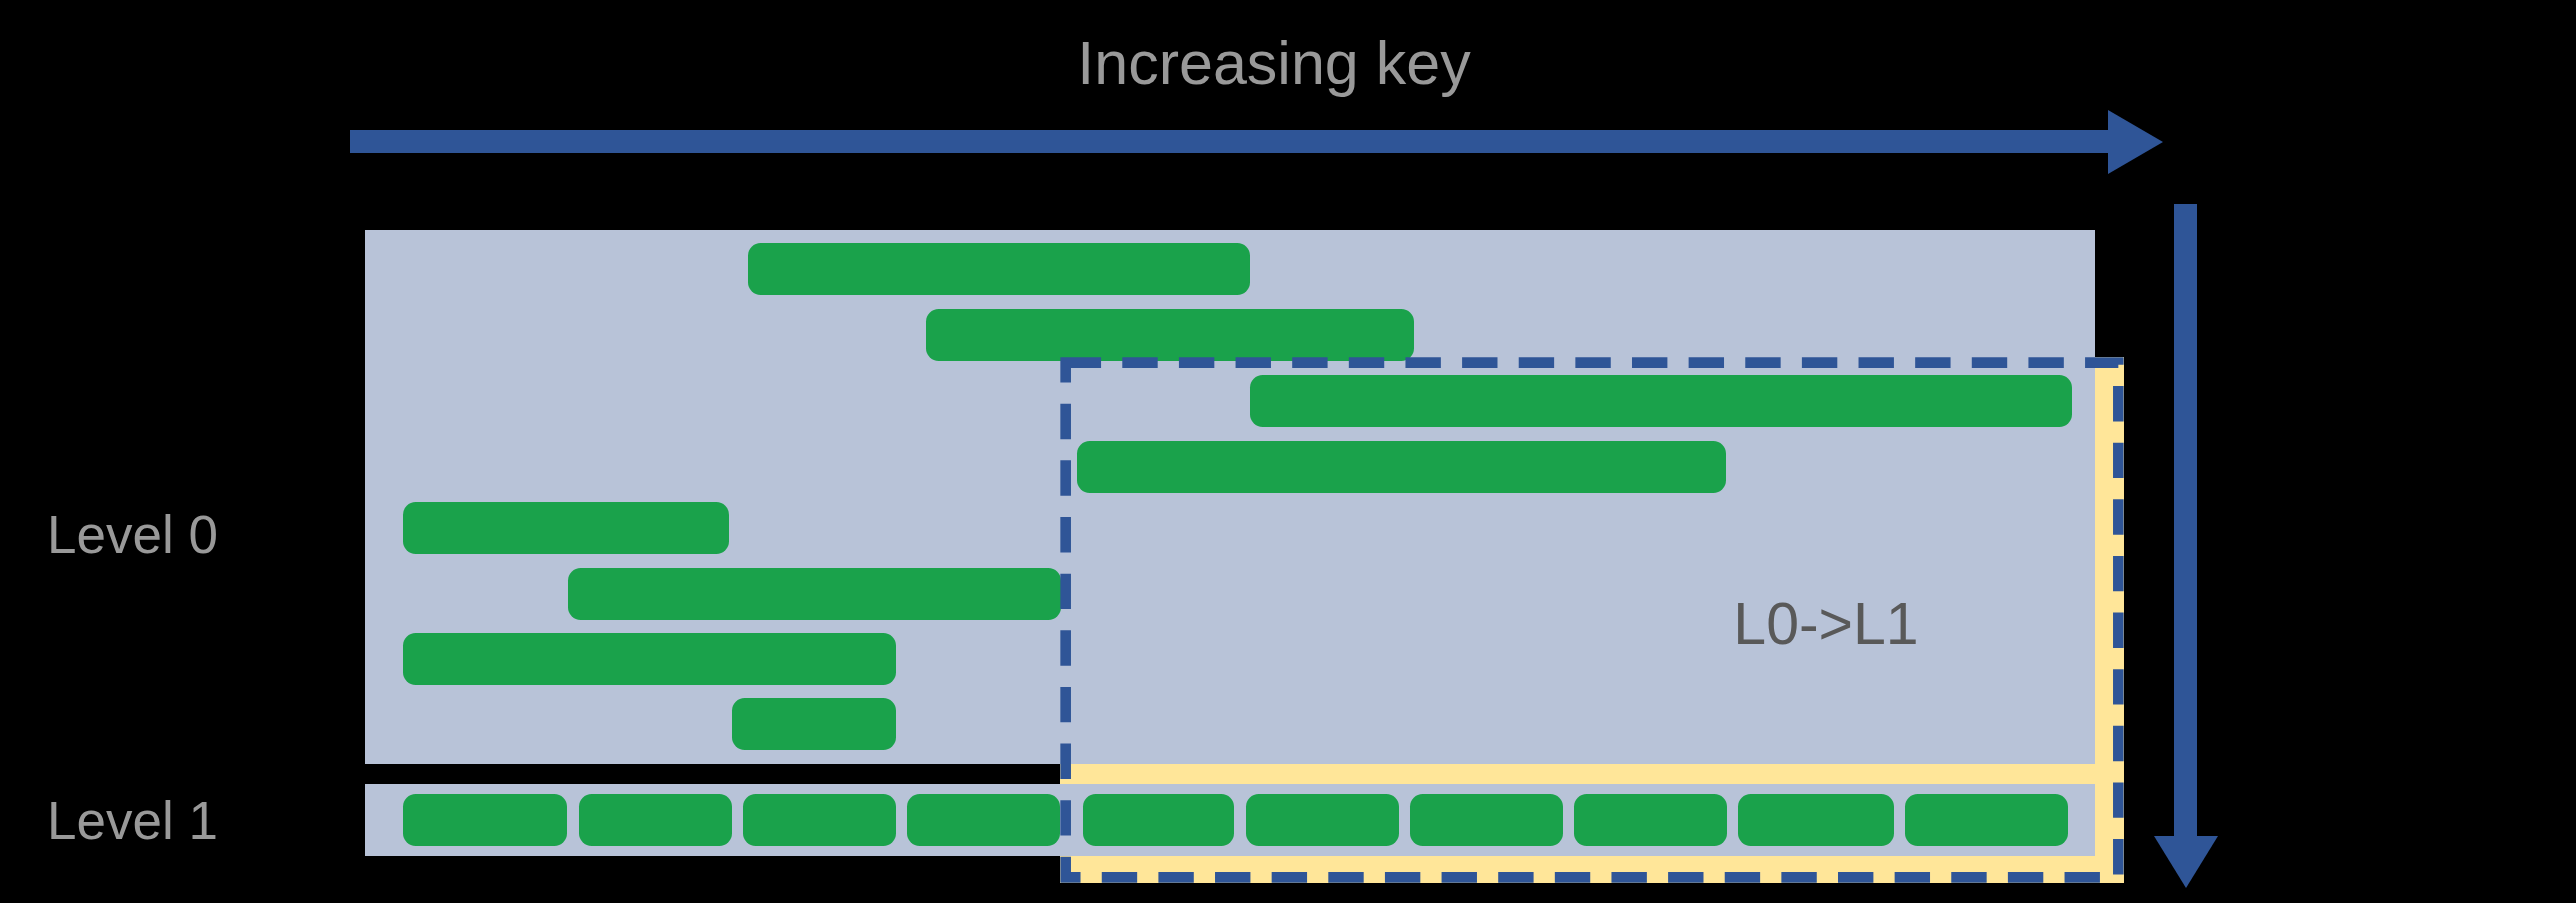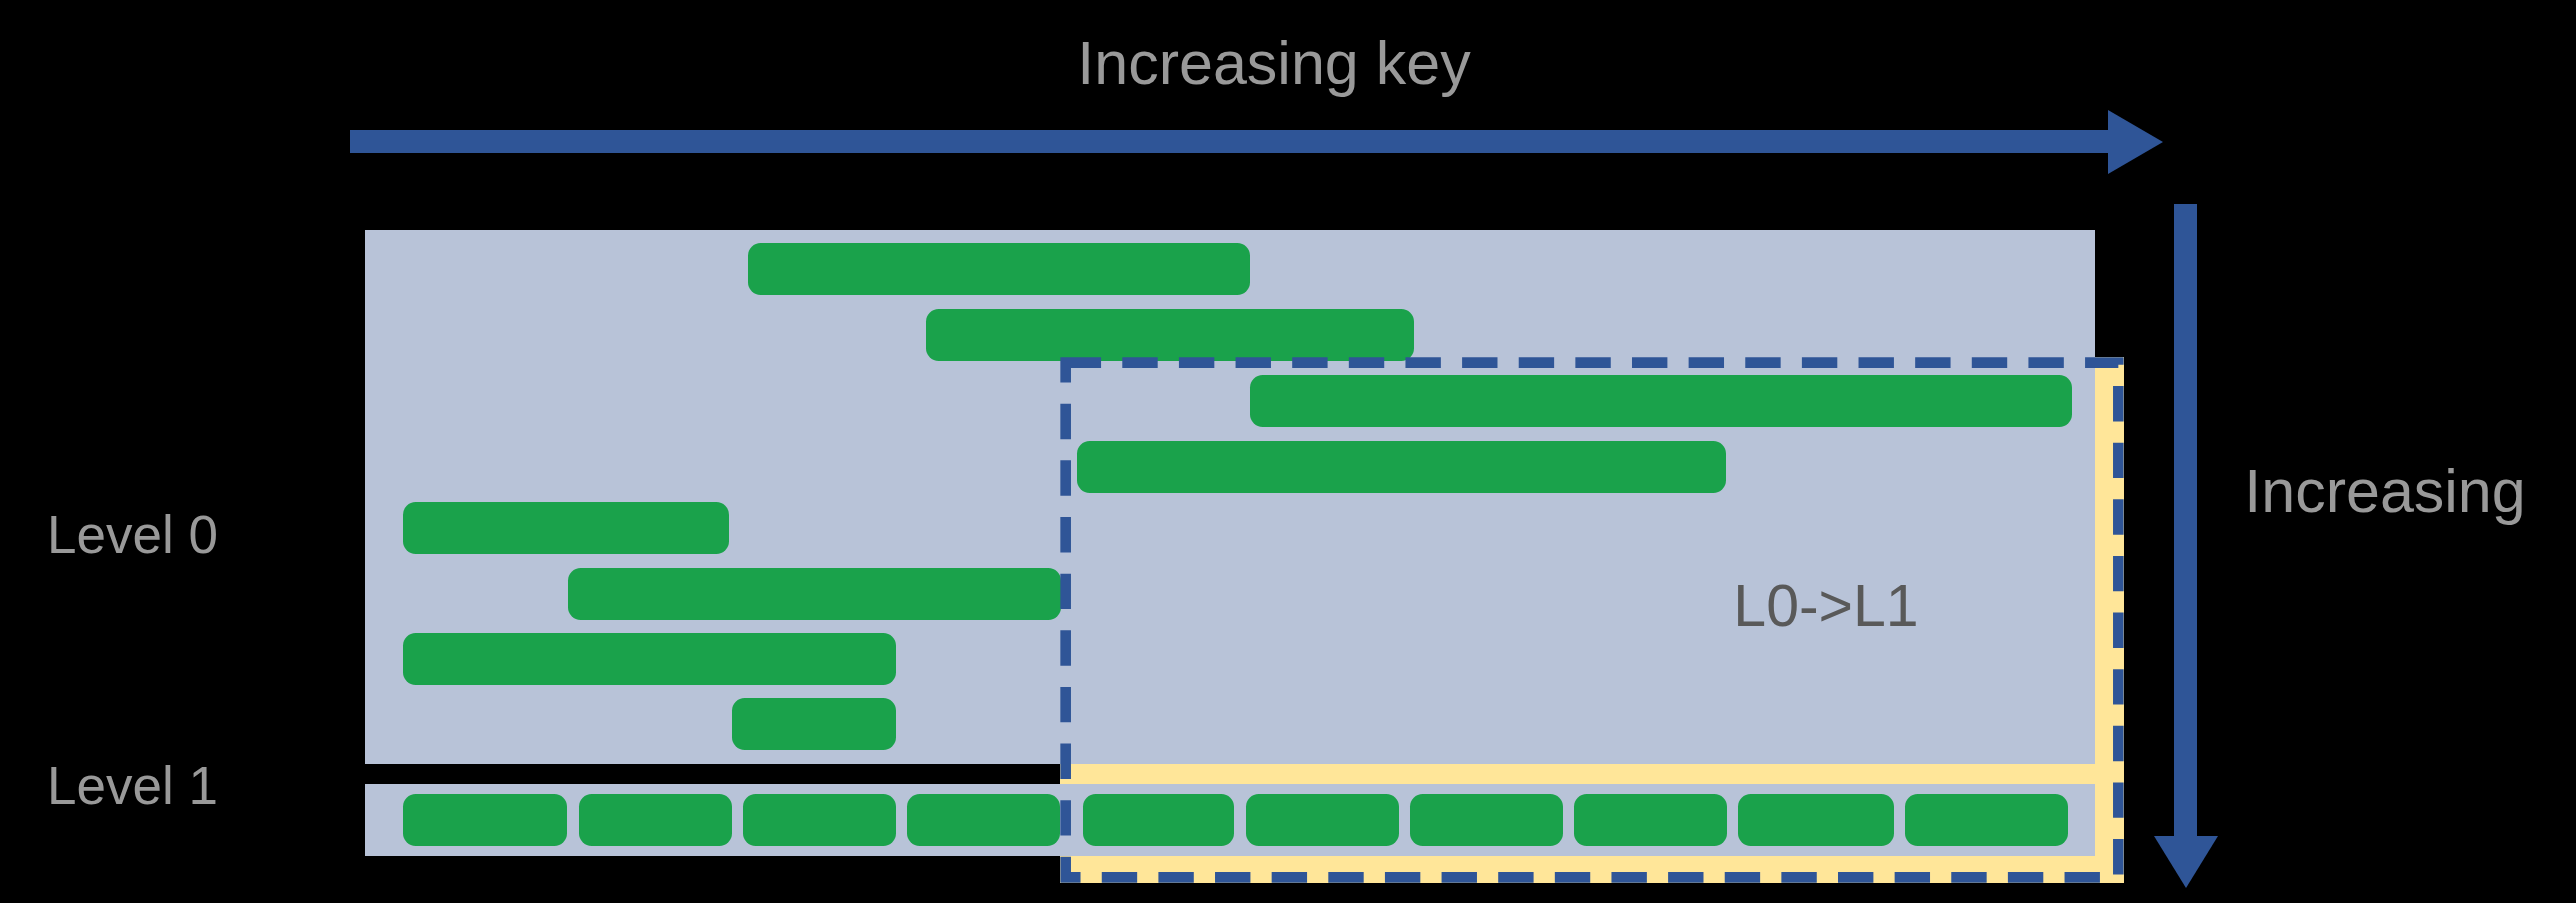--- a/index.html
+++ b/index.html
@@ -80,21 +80,20 @@
 
   <div class="abs axis-label" style="left:637px;top:27px;width:1274px;">Increasing key</div>
 
   <div class="abs arrow-shaft" style="left:350px;top:130px;width:1759px;height:23.4px;"></div>
   <div class="abs h-arrow-head" style="left:2108px;top:110px;"></div>
 
   <div class="abs arrow-shaft" style="left:2174px;top:204px;width:23.4px;height:633px;"></div>
   <div class="abs v-arrow-head" style="left:2154px;top:836px;"></div>
 
   <div class="abs axis-label two-line" style="left:2208px;top:447px;width:354px;line-height:1.45;">
-    <span>Increasing</span>
   </div>
 
   <div class="abs compaction-fill" style="left:1060px;top:357px;width:1064px;height:526px;"></div>
 
   <div class="abs level-box" style="left:365px;top:230px;width:1730px;height:534px;"></div>
 
   <div class="abs level-box" style="left:365px;top:784px;width:1730px;height:72px;"></div>
 
   <div class="bars-layer">
 
@@ -119,21 +118,21 @@
       <div class="sstable" style="left: 1410px; top: 794px; width: 153px; height: 52px;"></div>
       <div class="sstable" style="left: 1574px; top: 794px; width: 153px; height: 52px;"></div>
       <div class="sstable" style="left: 1738px; top: 794px; width: 156px; height: 52px;"></div>
       <div class="sstable" style="left: 1905px; top: 794px; width: 163px; height: 52px;"></div>
     </div>
 
   <svg class="abs dash-rect" style="left:1060px;top:357px;" width="1064" height="526" viewBox="0 0 1503 743">
     <rect x="8" y="8" width="1487" height="727"></rect>
   </svg>
 
-  <div class="abs compaction-label two-line" style="left:1536px;top:562px;width:580px;">
+  <div class="abs compaction-label two-line" style="left:1536px;top:580px;width:580px;">
     <span>L0-&gt;L1</span>
   </div>
 
   <div class="abs level-label" style="left:47px;top:460px;margin-top:48px;">Level 0</div>
-  <div class="abs level-label" style="left:47px;top:759px;">Level 1</div>
+  <div class="abs level-label" style="left:47px;top:794px;">Level 1</div>
 
 </div>
 
 
 </body></html>

